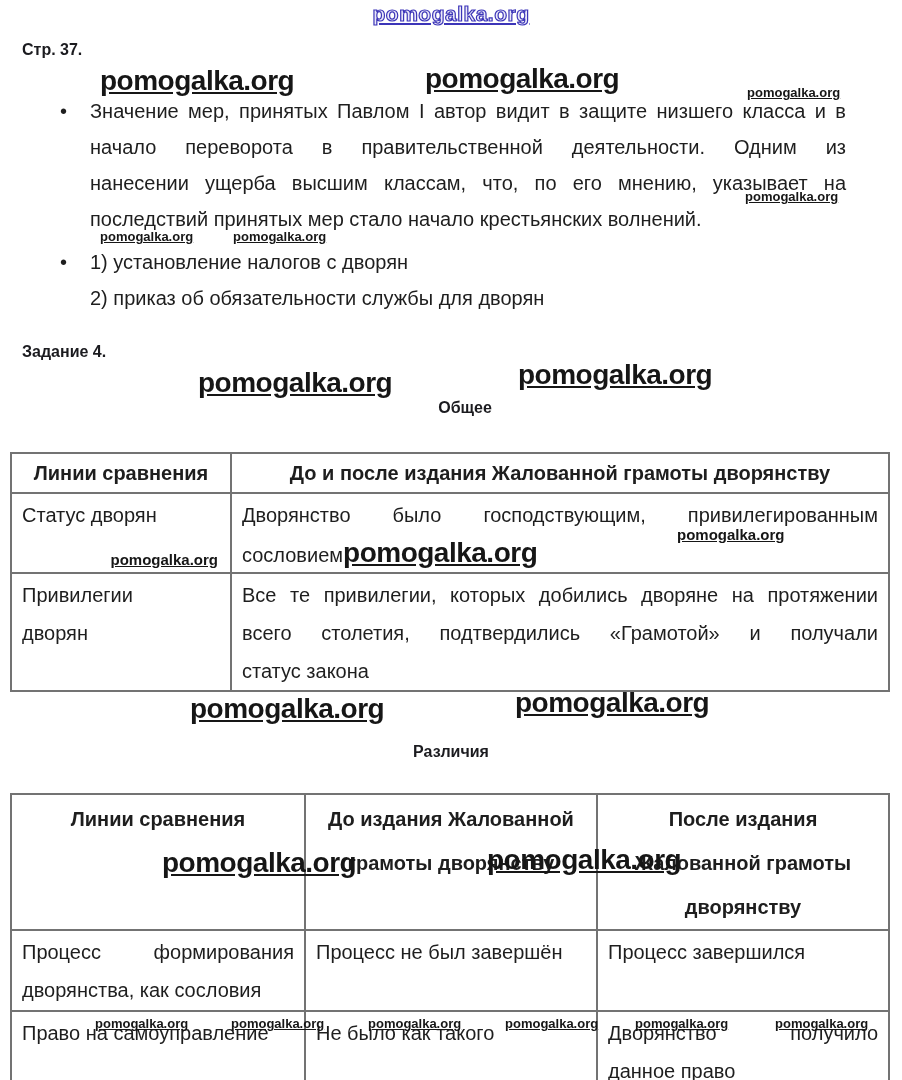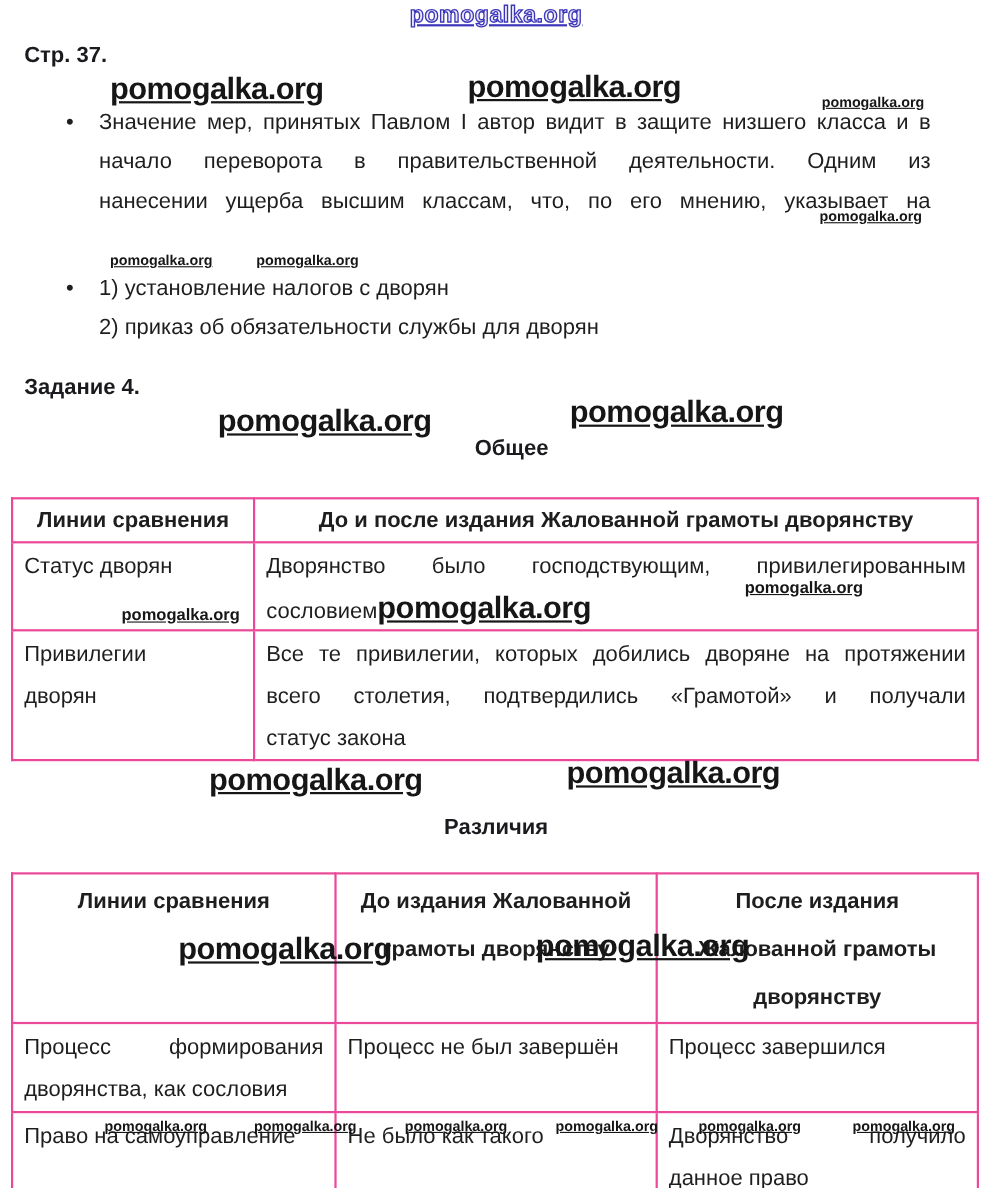--- a/index.html
+++ b/index.html
@@ -22,31 +22,31 @@
     color: #e9e8f8;
     -webkit-text-stroke: 1.2px #3c35b8;
     letter-spacing: 0.5px;
   }
   .wm-lg { font-size: 28px; line-height: 30px; letter-spacing: -0.5px; }
   .wm-md { font-size: 15px; line-height: 16px; }
   .wm-sm { font-size: 13px; line-height: 14px; }
   .wm-inline { font-size: 28px; line-height: 38px; letter-spacing: -0.5px; font-weight: bold; }
 
   
-  .h { font-weight: bold; font-size: 20px; line-height: 24px; color:#1b1b1f; }
+  .h { font-weight: bold; font-size: 16px; line-height: 24px; color:#1b1b1f; }
 
   
   .ln  { height: 36px; line-height: 36px; }
   .jl  { text-align: justify; text-align-last: justify; }
   .ll  { text-align: left; }
   .marker { font-size: 20px; line-height: 20px; }
 
   
   table { border-collapse: collapse; table-layout: fixed; width: 878px; }
-  td, th { border: 2px solid #ec4899; vertical-align: top; padding: 2px 10px 0 10px; overflow: hidden; }
+  td, th { border: 2px solid #737373; vertical-align: top; padding: 2px 10px 0 10px; overflow: hidden; }
   th { font-weight: bold; text-align: center; white-space: pre-line; }
   .t1 th { height: 36px; line-height: 34px; }
   .t1 .r1 td { height: 76px; }
   .t1 .r2 td { height: 110px; }
   .t2 th { height: 110px; line-height: 44px; padding-top: 2px; }
   .t2 td { height: 77px; }
   .tln { height: 38px; line-height: 38px; }
   .prelines { white-space: pre-line; line-height: 38px; }
   .cellrel { position: relative; }
 </style>
@@ -63,20 +63,21 @@
 
   <span class="abs wm wm-lg" style="left:100px; top:66px;">pomogalka.org</span>
   <span class="abs wm wm-lg" style="left:425px; top:64px;">pomogalka.org</span>
   <span class="abs wm wm-sm" style="left:747px; top:86px;">pomogalka.org</span>
 
   <span class="abs marker" style="left:60px; top:101px;">•</span>
   <div class="abs" style="left:90px; top:93px; width:756px;">
     <div class="ln jl">Значение мер, принятых Павлом I автор видит в защите низшего класса и в</div>
     <div class="ln jl">начало переворота в правительственной деятельности. Одним из</div>
     <div class="ln jl">нанесении ущерба высшим классам, что, по его мнению, указывает на</div>
+    <div class="ln ll">последствий принятых мер стало начало крестьянских волнений.</div>
   </div>
   <span class="abs wm wm-sm" style="left:745px; top:190px;">pomogalka.org</span>
   <span class="abs wm wm-sm" style="left:100px; top:230px;">pomogalka.org</span>
   <span class="abs wm wm-sm" style="left:233px; top:230px;">pomogalka.org</span>
 
   <span class="abs marker" style="left:60px; top:252px;">•</span>
   <div class="abs" style="left:90px; top:244px; width:756px;">
     <div class="ln ll">1) установление налогов с дворян</div>
     <div class="ln ll">2) приказ об обязательности службы для дворян</div>
   </div>

